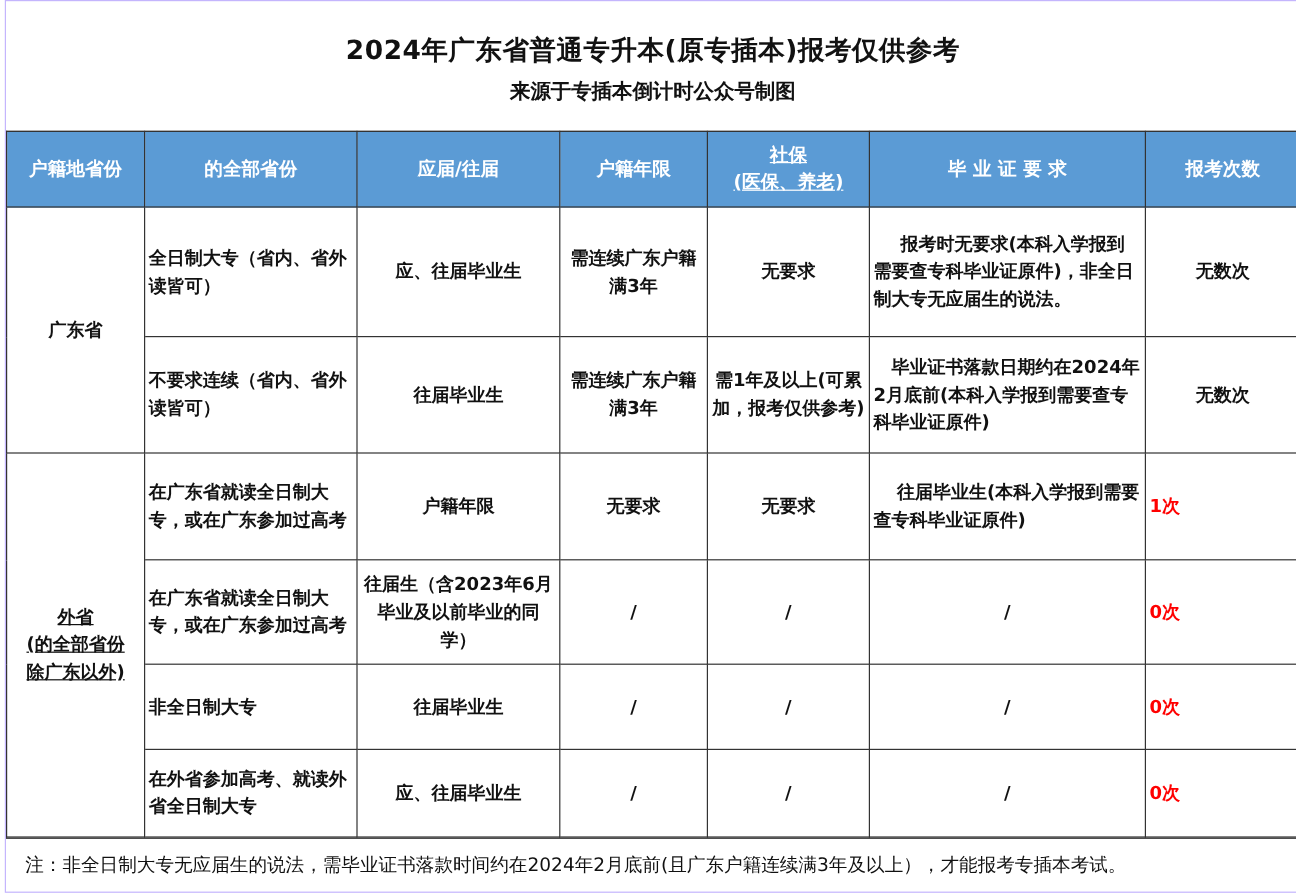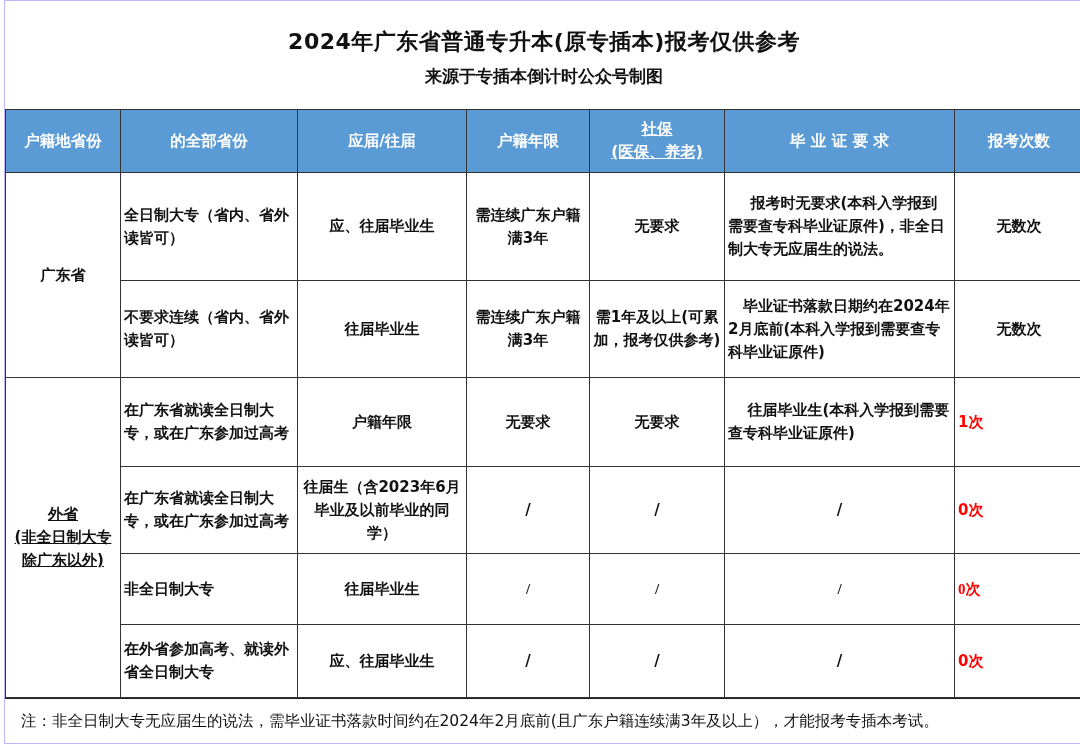--- a/index.html
+++ b/index.html
@@ -11,21 +11,21 @@
   table { position:absolute; left:0; top:108px; border-collapse:collapse; table-layout:fixed; width:1078px; }
   th, td { border:1px solid #333; font-size:15px; font-weight:bold; padding:0 3px; line-height:23px; }
   th { background:#5b9bd5; color:#ffffff; text-align:center; height:62px; font-size:15.5px; }
   td.c { text-align:center; }
   td.l { text-align:left; }
   td.red { color:#ff0000; text-align:left; }
   .row-tall1 td { height:107px; }
   .row-tall2 td { height:96px; }
   .row-3 td { height:88px; }
   .row-4 td { height:86px; }
-  .row-5 td { height:70px;font-family:Liberation Serif, serif; }
+  .row-5 td { height:70px; }
   .row-6 td { height:72px; }
   .note { position:absolute; left:0; top:697px; width:1078px; height:45px; border-top:1px solid #222; font-size:15.5px; font-weight:normal; line-height:45px; padding-left:16px; box-sizing:border-box; white-space:nowrap; }
   .hdr-line { display:block;text-decoration:underline; }
 </style>
 </head>
 <body>
 
 <div class="sheet">
   <div class="title-block">
     <div class="title">2024年广东省普通专升本(原专插本)报考仅供参考</div>
@@ -70,21 +70,21 @@
         <td class="l">不要求连续（省内、省外读皆可）</td>
         <td class="c">往届毕业生</td>
         <td class="c">需连续广东户籍满3年</td>
         <td class="c">需1年及以上(可累加，报考仅供参考)</td>
         <td class="l" style="text-indent:1em">毕业证书落款日期约在2024年2月底前(本科入学报到需要查专科毕业证原件)</td>
         <td class="c">无数次</td>
       </tr>
       <tr class="row-3">
         <td class="c" rowspan="4">
           <span class="hdr-line">外省</span>
-          <span class="hdr-line">(非全日制大专</span>
+          <span class="hdr-line">(的全部省份</span>
           <span class="hdr-line">除广东以外)</span>
         </td>
         <td class="l">在广东省就读全日制大专，或在广东参加过高考</td>
         <td class="c">户籍年限</td>
         <td class="c">无要求</td>
         <td class="c">无要求</td>
         <td class="l" style="text-indent:1.3em">往届毕业生(本科入学报到需要查专科毕业证原件)</td>
         <td class="red">1次</td>
       </tr>
       <tr class="row-4">

